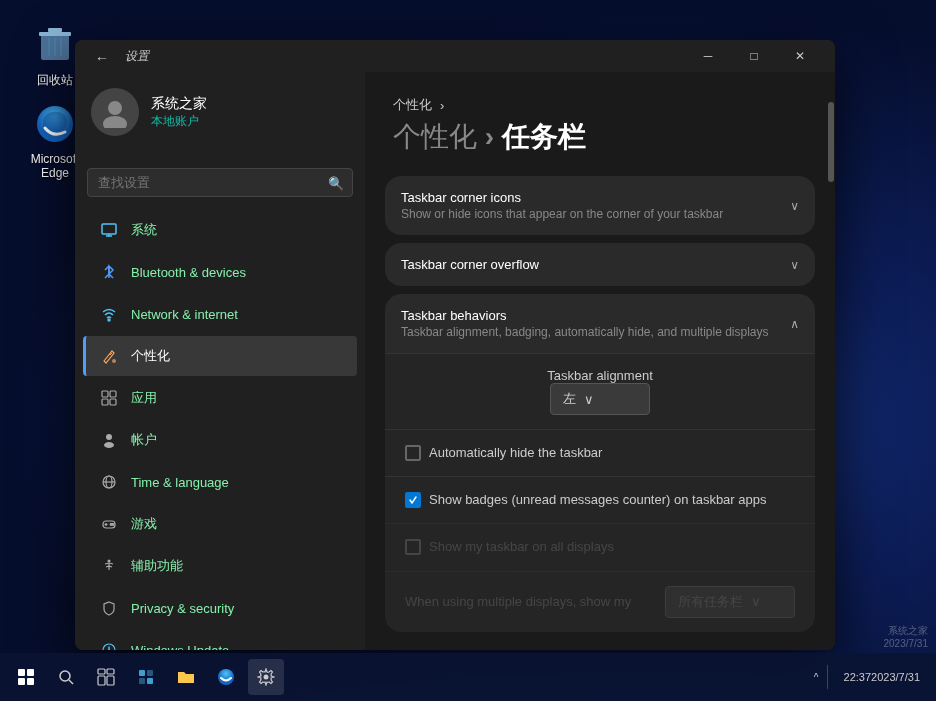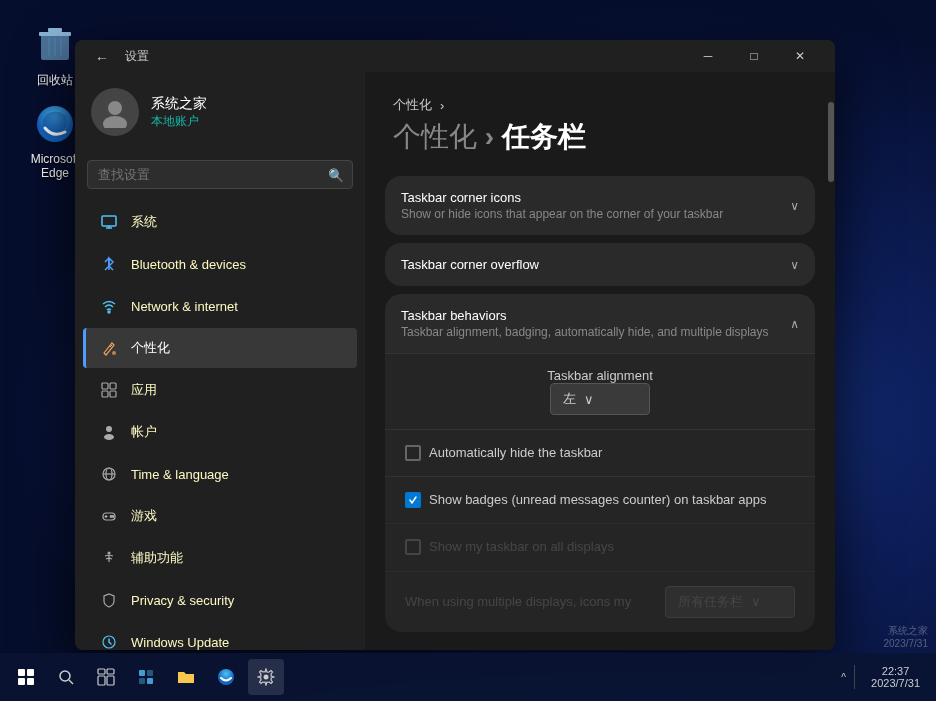--- a/index.html
+++ b/index.html
@@ -49,21 +49,21 @@
       margin-left: auto;
       display: flex;
       align-items: center;
       gap: 4px;
       font-size: 11px;
       color: #ccc;
     }
 
     .taskbar-time {
       display: flex;
-      flex-direction: column;
+      flex-direction: row;
       align-items: center;
       font-size: 11px;
       color: #ccc;
       padding: 0 8px;
     }
 
     
     .desktop-icon {
       position: absolute;
       top: 20px;
@@ -125,20 +125,21 @@
       display: flex;
       align-items: center;
       padding: 0 12px;
       flex-shrink: 0;
     }
 
     .window-title {
       color: #ccc;
       font-size: 12px;
       margin-left: 8px;
+      font-style: italic;
     }
 
     .window-controls {
       margin-left: auto;
       display: flex;
       gap: 0;
     }
 
     .win-btn {
       width: 46px;
@@ -196,21 +197,21 @@
       font-size: 14px;
       font-weight: 500;
     }
 
     .user-account {
       color: #14b8a6;
       font-size: 12px;
     }
 
     .search-box {
-      margin: 4px 12px 12px 12px;
+      margin: 12px 12px 12px 12px;
       position: relative;
     }
 
     .search-input {
       width: 100%;
       background: #2d2d2d;
       border: 1px solid #444;
       border-radius: 4px;
       color: #ccc;
       padding: 6px 30px 6px 10px;
@@ -229,21 +230,21 @@
     }
 
     .nav-item {
       display: flex;
       align-items: center;
       gap: 12px;
       padding: 10px 16px;
       cursor: pointer;
       border-radius: 4px;
       margin: 1px 8px;
-      color: #fef9c3;
+      color: #86efac;
       font-size: 13px;
     }
 
     .nav-item.active {
       background: #383838;
       color: #fff;
     }
 
     .nav-icon {
       width: 20px;
@@ -671,21 +672,21 @@
               </div>
               <span class="checkbox-label">Show badges (unread messages counter) on taskbar apps</span>
             </div>
 
             <div class="checkbox-row" style="opacity: 0.5;">
               <div class="checkbox"></div>
               <span class="checkbox-label disabled">Show my taskbar on all displays</span>
             </div>
 
             <div class="multi-display-row">
-              <span class="setting-label" style="color:#666;">When using multiple displays, icons my</span>
+              <span class="setting-label" style="color:#666;">When using multiple displays, show my</span>
               <div class="multi-dropdown">
                 <span>所有任务栏</span>
                 <span>∨</span>
               </div>
             </div>
           </div>
         </div>
 
         <div style="position: absolute; right: 0; top: 0; bottom: 0; width: 8px;">
           <div style="width: 6px; height: 80px; background: #555; border-radius: 3px; margin: 0 auto; margin-top: 30px;"></div>

